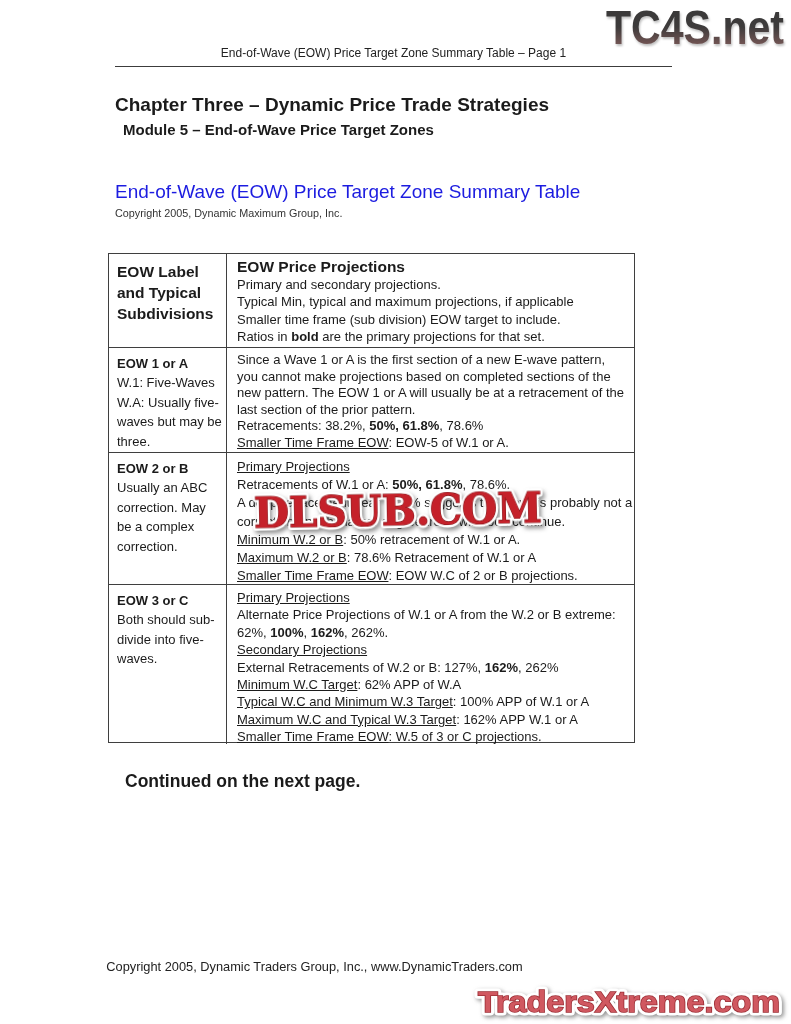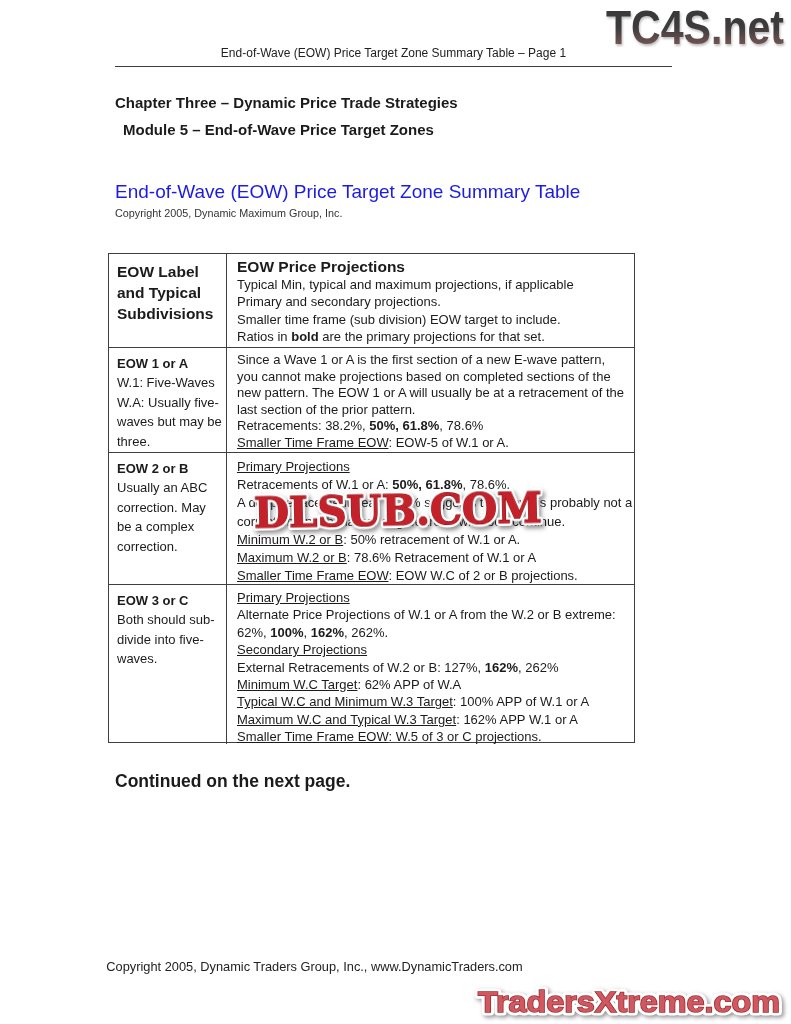--- a/index.html
+++ b/index.html
@@ -6,21 +6,21 @@
   .page{position:relative;width:791px;height:1024px;background:#ffffff;overflow:hidden;
         font-family:"Liberation Sans",sans-serif;color:#1b1b1b;}
 
   
   .tc4s-svg{position:absolute;left:602px;top:0px;width:186px;height:52px;
             filter:drop-shadow(1px 2px 1px rgba(0,0,0,0.25));}
   .page-header-title{position:absolute;left:115px;top:46px;width:557px;text-align:center;
             font-size:12px;color:#222;}
   .header-rule{position:absolute;left:115px;top:66px;width:557px;height:1px;background:#3c3c3c;}
 
-  .chapter-heading{position:absolute;left:115px;top:94px;font-size:15px;font-weight:bold;}
+  .chapter-heading{position:absolute;left:115px;top:94px;font-size:19px;font-weight:bold;}
   .module-heading{position:absolute;left:115px;top:121px;font-size:15px;font-weight:bold;margin-left:8px;}
   .doc-title{position:absolute;left:115px;top:181px;font-size:19px;font-weight:normal;color:#1c1ce0;}
   .doc-copyright{position:absolute;left:115px;top:207px;font-size:10.8px;color:#333;}
 
   
   .doc-table{position:absolute;left:108px;top:253px;width:527px;height:490px;
              display:grid;grid-template-columns:118px 1fr;
              grid-template-rows:94px 105px 132px 159px;
              border:1px solid #3f3f3f;box-sizing:border-box;}
   .cell{box-sizing:border-box;overflow:hidden;border-color:#3f3f3f;}
@@ -36,21 +36,21 @@
   .hdr-right-title{font-size:15.5px;font-weight:bold;line-height:18px;white-space:nowrap;}
   .hdr-right .ln{font-size:13px;line-height:17.4px;}
 
   .label-cell .ln{font-size:13px;line-height:19.4px;}
   .content-cell .ln{font-size:13px;}
   .r1 .ln{line-height:16.6px;}
   .r2 .ln{line-height:18.2px;}
   .r2{padding-top:5px !important;}
   .r3 .ln{line-height:17.4px;}
 
-  .continued-note{position:absolute;left:115px;top:771px;font-size:17.5px;font-weight:bold;}
+  .continued-note{position:absolute;left:125px;top:771px;font-size:17.5px;font-weight:bold;}
 
   
   .footer-copyright{position:absolute;left:0;top:959px;width:629px;text-align:center;
             font-size:12.8px;color:#222;}
   .tx-svg{position:absolute;left:468px;top:982px;width:324px;height:42px;
           filter:drop-shadow(2px 2px 2px rgba(60,60,60,0.55));}
   .tx-back{font-family:"Liberation Sans",sans-serif;font-weight:bold;
            stroke:#ffffff;stroke-width:7px;stroke-linejoin:round;fill:#ffffff;}
   .tx-front{font-family:"Liberation Sans",sans-serif;font-weight:bold;
            fill:#d05860;stroke:#9c2e35;stroke-width:1.5px;paint-order:stroke fill;}
@@ -93,22 +93,22 @@
 
   <div class="doc-table">
     <div class="cell left hdr-left bordered-bottom">
         <div class="ln"><span>EOW Label</span></div>
         <div class="ln"><span>and Typical</span></div>
         <div class="ln"><span>Subdivisions</span></div>
       </div>
     <div class="cell right hdr-right bordered-bottom">
       <div class="hdr-right-title">EOW Price Projections</div>
       <div>
+          <div class="ln"><span>Primary and secondary projections.</span></div>
           <div class="ln"><span>Typical Min, typical and maximum projections, if applicable</span></div>
-          <div class="ln"><span>Primary and secondary projections.</span></div>
           <div class="ln"><span>Smaller time frame (sub division) EOW target to include.</span></div>
           <div class="ln"><span>Ratios in </span><span class="b">bold</span><span> are the primary projections for that set.</span></div>
         </div>
     </div>
 
     <div class="cell left label-cell bordered-bottom">
         <div class="ln"><span class="b">EOW 1 or A</span></div>
         <div class="ln"><span>W.1: Five-Waves</span></div>
         <div class="ln"><span>W.A: Usually five-</span></div>
         <div class="ln"><span>waves but may be</span></div>

